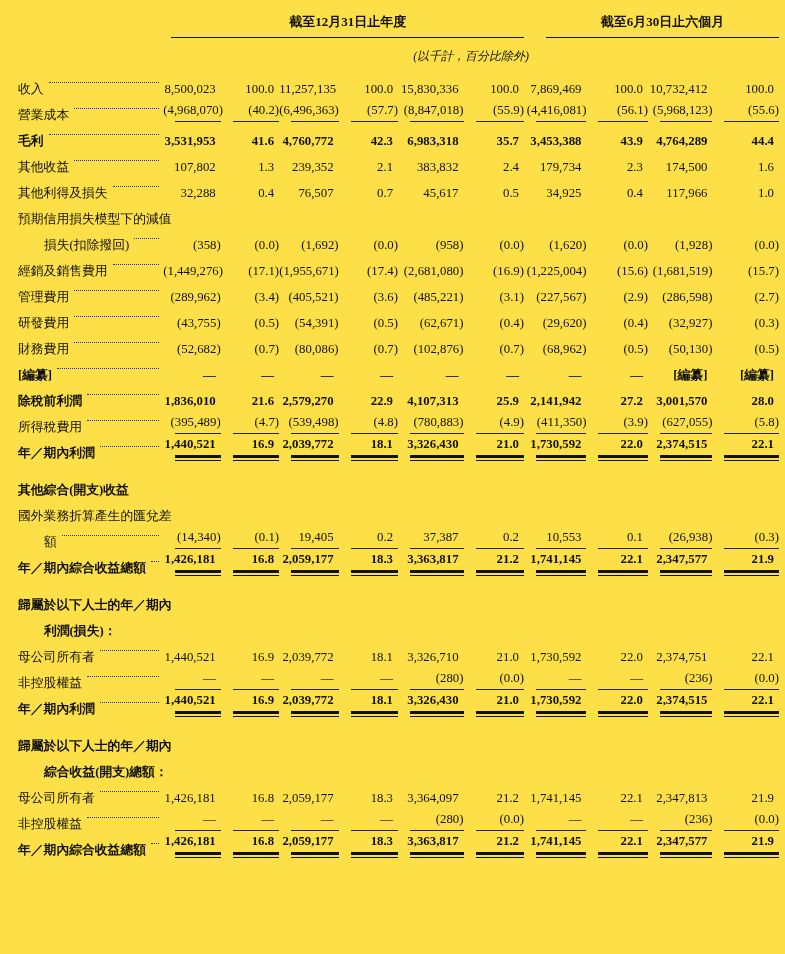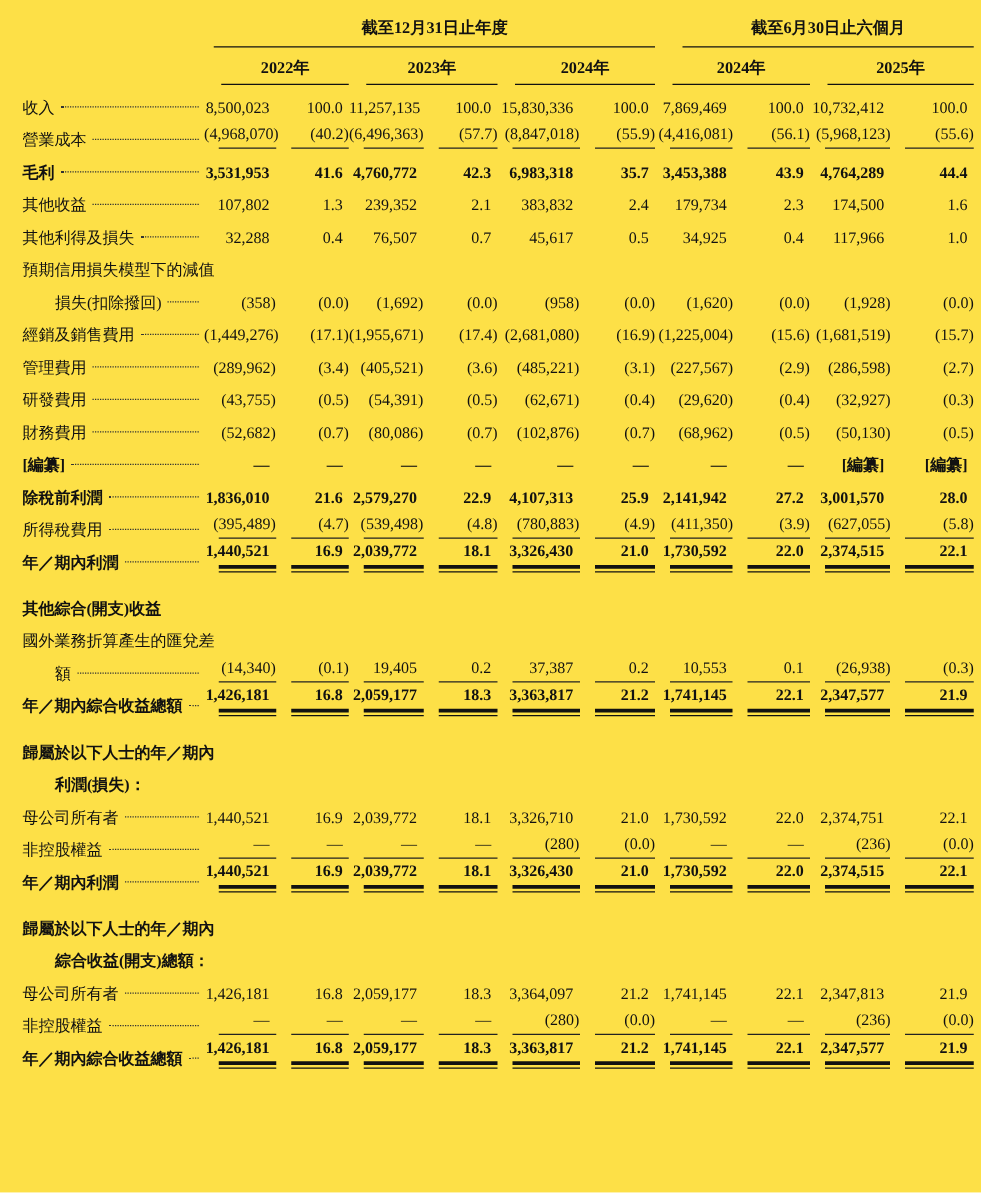--- a/index.html
+++ b/index.html
@@ -36,21 +36,21 @@
     text-align:center;font-style:italic;font-size:12px;
     padding-top:7px !important;height:18px;
   }
   .units{
     text-align:center;font-style:italic;font-size:12px;
     padding:10px 0 6px !important;height:16px;
   }
   
   .c-label,.c-val{height:26px;font-size:12.8px;line-height:1.15;}
   tr.bold .c-label,tr.bold .c-val{font-weight:bold;}
-  .labwrap{display:flex;align-items:center;white-space:nowrap;padding-left:18px;}
+  .labwrap{display:flex;align-items:flex-start;white-space:nowrap;padding-left:18px;}
   .ind .labwrap{padding-left:44px;}
   .lbl{white-space:nowrap;}
   .dots{flex:1 1 auto;min-width:0;border-bottom:1.6px dotted #333;margin:0 4px 3px 5px;}
   .c-val{text-align:right;}
   .valwrap{white-space:nowrap;}
   .val{display:inline-block;padding-right:5px;}
   .val.neg{padding-right:0;}
   .sgl{border-top:1.2px solid #222;margin:3px 0 1px 12px;height:0;}
   .dbl{margin:3px 0 0 12px;height:2px;border-top:3px solid #111;border-bottom:1.6px solid #111;}
   tr.gap td{height:11px;}
@@ -76,37 +76,23 @@
     <thead>
       <tr class="r-group">
         <td></td>
         <td colspan="6">
           <div class="grp-inner grp-annual"><span>截至12月31日止年度</span></div>
         </td>
         <td colspan="4">
           <div class="grp-inner grp-interim"><span>截至6月30日止六個月</span></div>
         </td>
       </tr>
-      <tr class="r-years">
+      <tr class="r-units">
         <td></td>
-        <td colspan="2">
-            <div class="yr">2022年</div>
-          </td>
-        <td colspan="2">
-            <div class="yr">2023年</div>
-          </td>
-        <td colspan="2">
-            <div class="yr">2024年</div>
-          </td>
-        <td colspan="2">
-            <div class="yr">2024年</div>
-          </td>
-        <td colspan="2">
-            <div class="yr">2025年</div>
-          </td>
+        <td colspan="10" class="units">(以千計，百分比除外)</td>
       </tr>
     </thead>
     <tbody id="tbody">
         <tr>
           <td class="c-label">
             <div class="labwrap">
               <span class="lbl">收入</span>
               <span class="dots"></span>
             </div>
           </td>

